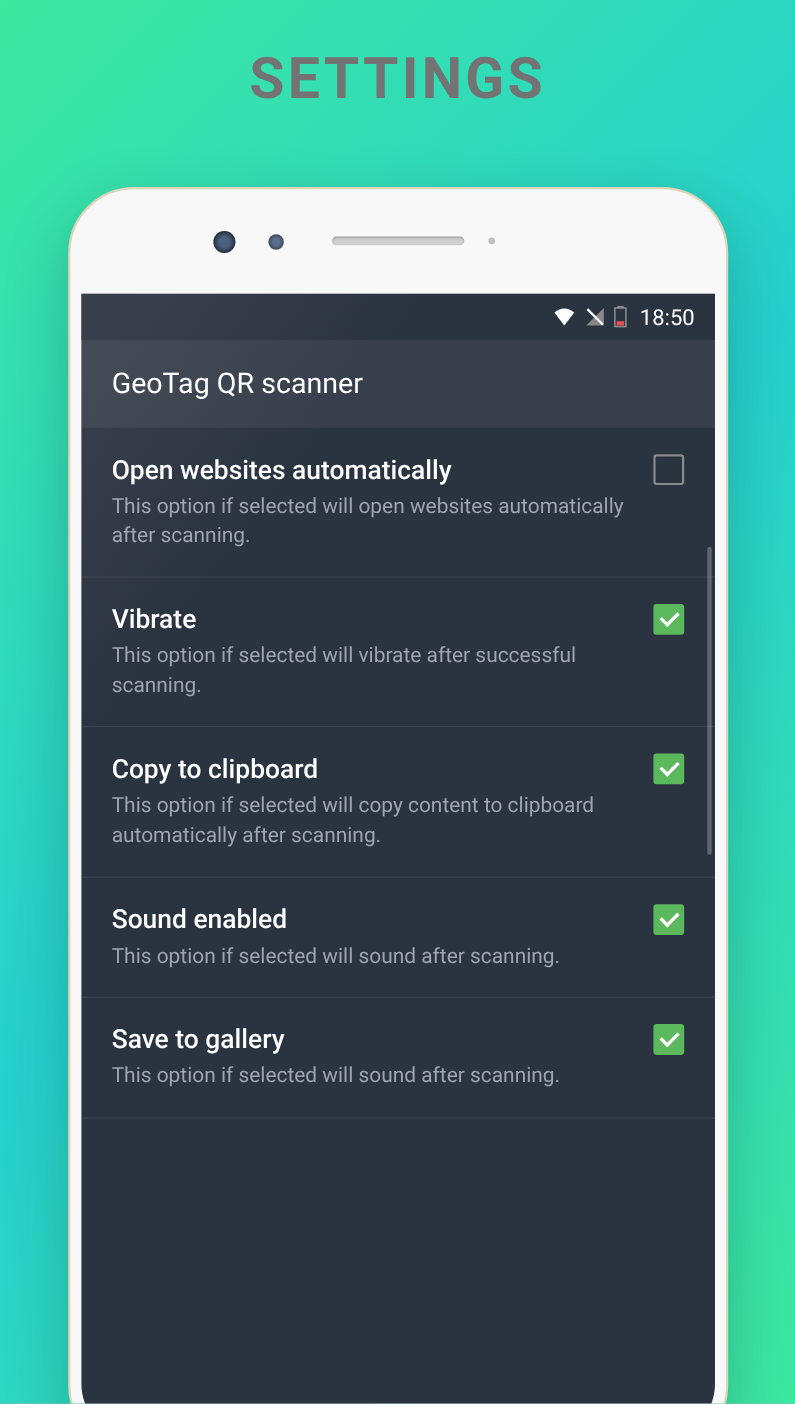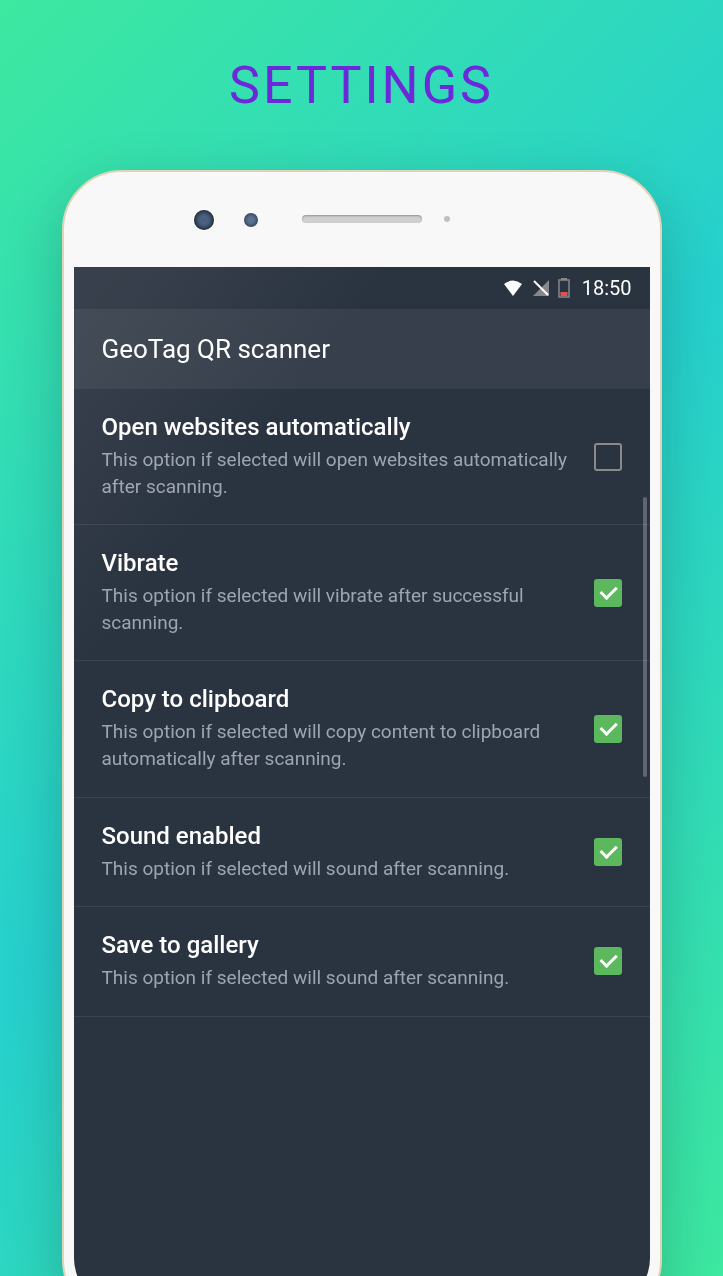--- a/index.html
+++ b/index.html
@@ -7,24 +7,24 @@
   width: 723px;
   height: 1276px;
   background: linear-gradient(135deg, #3de8a0 0%, #26d0ce 50%, #3de8a0 100%);
   font-family: -apple-system, BlinkMacSystemFont, "Segoe UI", Roboto, sans-serif;
   overflow: hidden;
   position: relative;
 }
 .page-title {
   text-align: center;
   font-size: 52px;
-  font-weight: 400;
-  color: #6d28d9;
+  font-weight: 700;
+  color: #737373;
   letter-spacing: 3px;
-  padding-top: 55px;
+  padding-top: 41px;
 }
 .phone {
   position: absolute;
   left: 50%;
   transform: translateX(-50%);
   top: 170px;
   width: 600px;
   height: 1150px;
   background: #f8f8f8;
   border-radius: 60px;
@@ -103,21 +103,20 @@
   align-items: center;
   padding-left: 28px;
   color: #fff;
   font-size: 26px;
   font-weight: 400;
   background: rgba(255,255,255,0.06);
 }
 .settings-list { }
 .setting-row {
   display: flex;
-  align-items: center;
   padding: 24px 28px 24px 28px;
   border-bottom: 1px solid rgba(255,255,255,0.08);
   gap: 16px;
 }
 .setting-text {
   flex: 1;
 }
 .setting-title {
   color: #fff;
   font-size: 24px;

